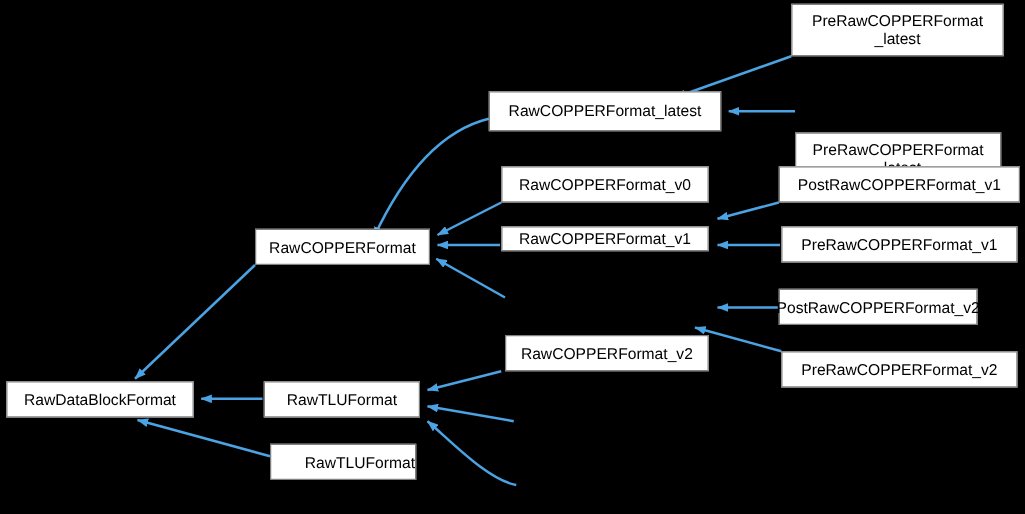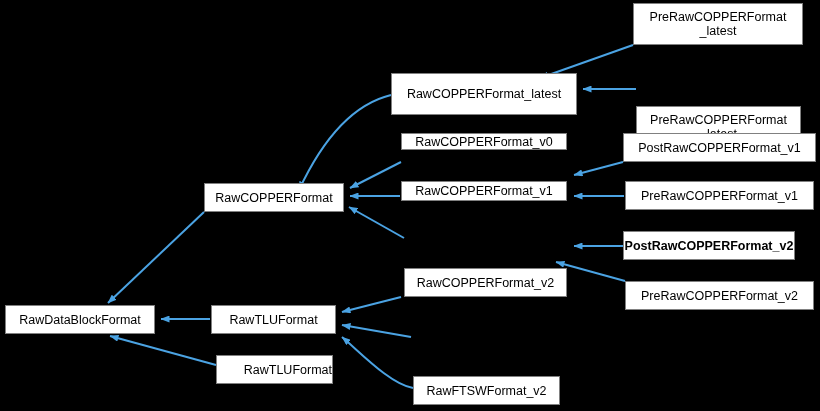--- a/index.html
+++ b/index.html
@@ -85,61 +85,58 @@
   </div>
 
   <div class="node" style="left:211px; top:305px; width:125px; height:29px;">
     <span>RawTLUFormat</span>
   </div>
 
   <div class="node" style="left:216px; top:355px; width:117px; height:29px;justify-content:flex-end;">
     <span>RawTLUFormat</span>
   </div>
 
-  <div class="node" style="left:391px; top:73px; width:186px; height:42px;">
+  <div class="node" style="left:391px; top:73px; width:186px; height:32px;">
     <span>RawCOPPERFormat_latest</span>
   </div>
 
-  <div class="node" style="left:401px; top:133px; width:166px; height:17px;">
+  <div class="node" style="left:401px; top:133px; width:166px; height:29px;">
     <span>RawCOPPERFormat_v0</span>
   </div>
 
   <div class="node" style="left:401px; top:181px; width:166px; height:20px;">
     <span>RawCOPPERFormat_v1</span>
   </div>
 
   <div class="node" style="left:404px; top:231px; width:163px; height:29px;margin-top:37px;">
     <span>RawCOPPERFormat_v2</span>
   </div>
 
 
 
-  <div class="node" style="left:413px; top:376px; width:147px; height:29px;">
-    <span>RawFTSWFormat_v2</span>
-  </div>
 
   <div class="node" style="left:633px; top:3px; width:170px; height:42px;">
     <span>PreRawCOPPERFormat
 _latest</span>
   </div>
 
   <div class="node" style="left:636px; top:70px; width:165px; height:42px;margin-top:36px;">
     <span>PreRawCOPPERFormat
 _latest</span>
   </div>
 
   <div class="node" style="left:623px; top:133px; width:193px; height:29px;">
     <span>PostRawCOPPERFormat_v1</span>
   </div>
 
   <div class="node" style="left:625px; top:181px; width:189px; height:29px;">
     <span>PreRawCOPPERFormat_v1</span>
   </div>
 
-  <div class="node" style="left:623px; top:231px; width:172px; height:29px;font-weight:bold;">
+  <div class="node" style="left:623px; top:231px; width:159px; height:29px;">
     <span>PostRawCOPPERFormat_v2</span>
   </div>
 
   <div class="node" style="left:625px; top:281px; width:189px; height:29px;">
     <span>PreRawCOPPERFormat_v2</span>
   </div>
 
 </div>
 
 </body></html>

